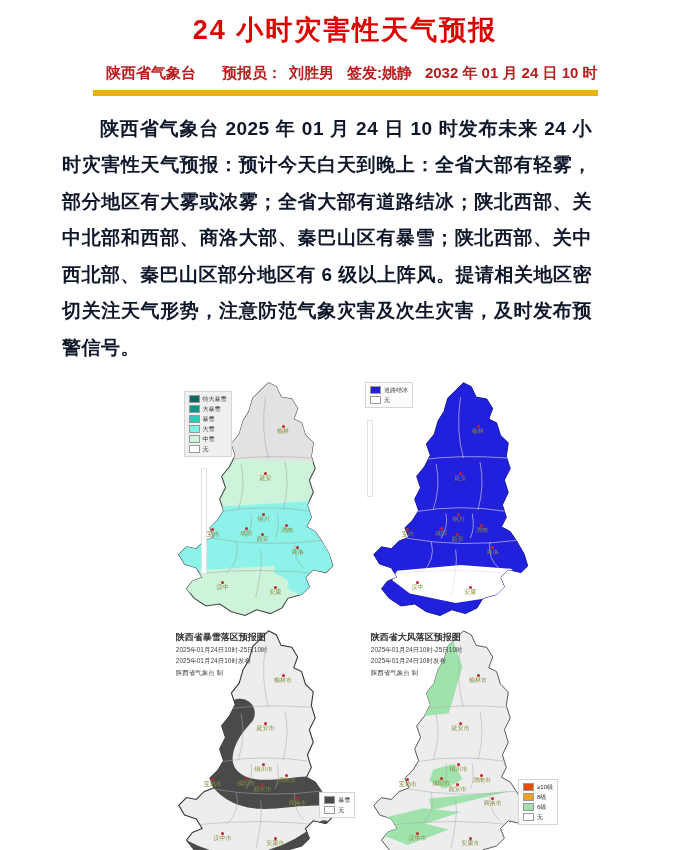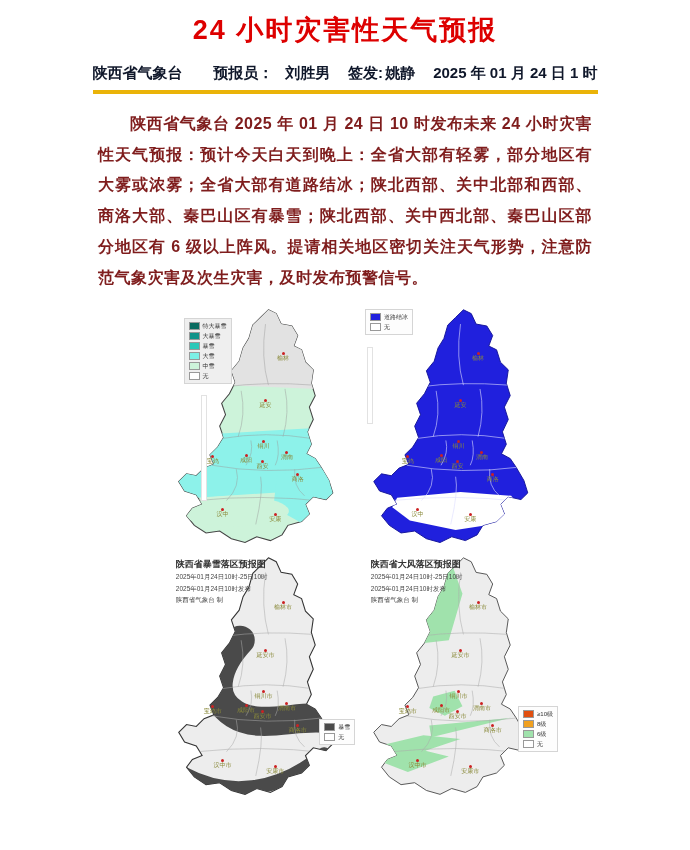--- a/index.html
+++ b/index.html
@@ -1,22 +1,22 @@
 <!DOCTYPE html>
 <html><head>
 <meta charset="utf-8">
 <style>
   html,body{margin:0;padding:0;background:#fff;}
   .page{position:relative;width:690px;height:850px;overflow:hidden;background:#ffffff;
         font-family:"Liberation Sans","DejaVu Sans",sans-serif;}
   h1.title{margin:12px 0 0 0;text-align:center;color:#dd0000;font-size:27px;font-weight:bold;letter-spacing:2px;}
-  .header{width:505px;margin:16px auto 0 auto;display:flex;align-items:baseline;justify-content:space-between;
-          font-size:15px;font-weight:bold;color:#0f172a;border-bottom:4px solid #eab308;padding-bottom:7px;white-space:nowrap;}
+  .header{width:505px;margin:16px auto 0 auto;display:flex;align-items:baseline;justify-content:flex-end;
+          font-size:15px;font-weight:bold;color:#b91c1c;border-bottom:6px solid #eab308;padding-bottom:7px;white-space:nowrap;}
   .g24{display:inline-block;width:26px;} .g12{display:inline-block;width:13px;} .g6{display:inline-block;width:7px;}
-  p.bodytext{margin:15px 98px 0 98px;font-size:16px;font-weight:bold;color:#7f1d1d;line-height:1.92;
+  p.bodytext{margin:15px 98px 0 62px;font-size:19px;font-weight:bold;color:#0f172a;line-height:1.92;
              text-align:justify;text-indent:2em;letter-spacing:0.5px;}
   .maps{position:relative;margin:12px 0 0 168px;width:390px;display:grid;grid-template-columns:195px 195px;}
   .panel{position:relative;width:195px;height:248px;}
   .panel.r2{height:252px;}
   .panel svg.map{position:absolute;left:0;top:0;width:100%;height:100%;}
   
   .legend{position:absolute;z-index:3;background:#efefef;border:1px solid #d5d5d5;padding:3px 4px;display:flex;flex-direction:column;gap:2px;}
   .legend.white{background:#fdfdfd;}
   .lrow{display:flex;align-items:center;gap:3px;}
   .lrow .sw{display:block;width:11px;height:8px;border:1px solid #999;box-sizing:border-box;}
@@ -74,21 +74,21 @@
   <div class="header">
     <span>陕西省气象台</span>
       <span class="g24"></span>
       <span>预报员：</span>
       <span class="g6"></span>
       <span>刘胜男</span>
       <span class="g12"></span>
       <span>签发:</span>
       <span>姚静</span>
       <span class="g12"></span>
-      <span>2025 年 01 月 24 日 1 时</span>
+      <span>2032 年 01 月 24 日 10 时</span>
   </div>
 
   <p class="bodytext">陕西省气象台 2025 年 01 月 24 日 10 时发布未来 24 小时灾害性天气预报：预计今天白天到晚上：全省大部有轻雾，部分地区有大雾或浓雾；全省大部有道路结冰；陕北西部、关中北部和西部、商洛大部、秦巴山区有暴雪；陕北西部、关中西北部、秦巴山区部分地区有 6 级以上阵风。提请相关地区密切关注天气形势，注意防范气象灾害及次生灾害，及时发布预警信号。</p>
 
   <div class="maps">
 
     <div class="panel">
       <svg class="map" viewBox="0 0 200 260" preserveAspectRatio="none">
         <use href="#sx" xlink:href="#sx" stroke="#444" stroke-width="1.1" fill="#cdf3da"></use>
         <g clip-path="url(#sxc)">

